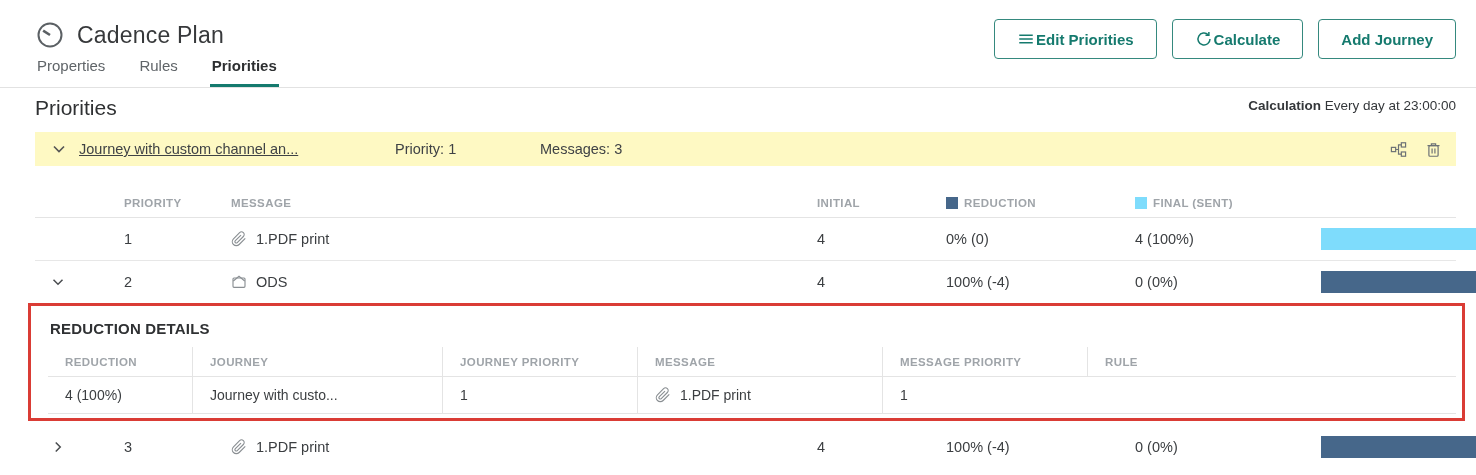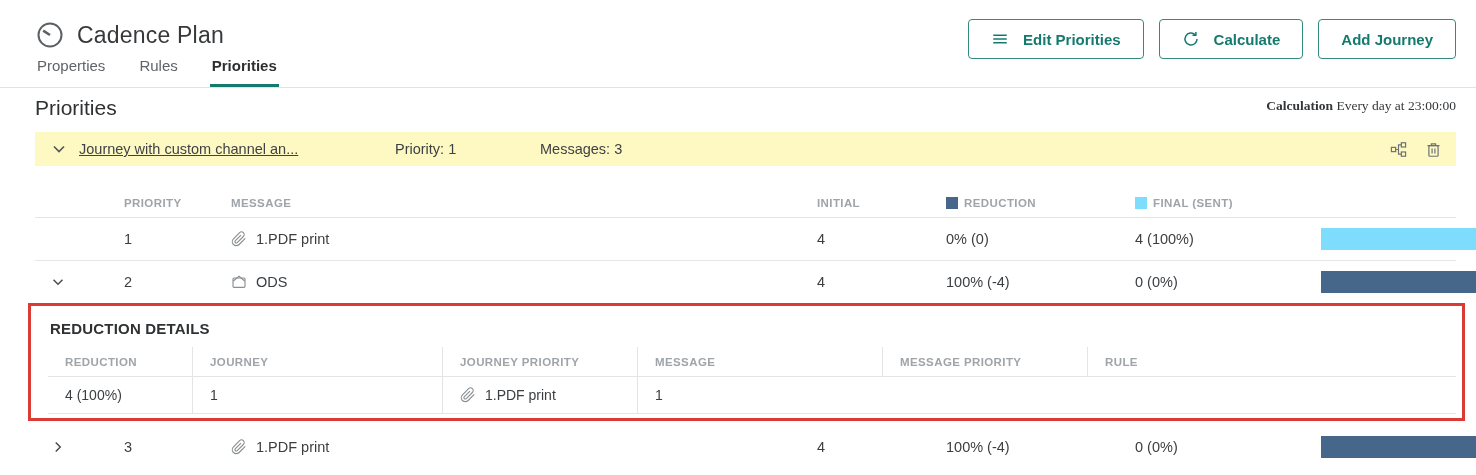--- a/index.html
+++ b/index.html
@@ -8,30 +8,30 @@
 
   
   .app-header { position:relative; height:88px; border-bottom:1px solid #e2e2e2; background:#fff; }
   .title-row { display:flex; align-items:center; gap:12px; padding:20px 0 0 35px; }
   .gauge { width:30px; height:30px; color:#5b6064; }
   .app-title { font-size:23px; font-weight:500; color:#37393b; letter-spacing:.2px; }
   .tabs { position:absolute; left:35px; bottom:0; display:flex; gap:30px; }
   .tab { font-size:15px; color:#5f6468; padding:0 2px 10px 2px; border-bottom:3px solid transparent; cursor:pointer; }
   .tab.active { color:#2d2f31; font-weight:bold; border-bottom-color:#157a6e; }
   .hdr-buttons { position:absolute; right:20px; top:19px; display:flex; gap:15px; }
-  .btn { display:flex; align-items:center; gap:14px; height:40px; padding:0 22px;
+  .btn { display:flex; align-items:center; gap:1px; height:40px; padding:0 22px;
          background:#fff; border:1px solid #35897e; border-radius:4px;
          color:#157a6e; font-size:15px; font-weight:bold; cursor:pointer; }
   .btn svg { width:18px; height:18px; }
 
   
   .content { padding:0 20px 0 35px; }
   .section-head { display:flex; justify-content:space-between; align-items:flex-start; padding-top:8px; }
   .section-title { font-size:21px; color:#2f3133; font-weight:500; }
-  .calc-info { text-align:right; font-size:13.5px; color:#34373a; line-height:20px;font-family:Liberation Serif, serif; }
+  .calc-info { text-align:right; font-size:13.5px; color:#34373a; line-height:20px; }
   .calc-info b { font-weight:bold; }
 
   
   .journey-bar { margin-top:12px; height:34px; background:#fef9c3; display:flex; align-items:center; padding:0 14px; }
   .jchev { width:20px; height:20px; color:#555; margin-right:10px; cursor:pointer; flex:0 0 auto; }
   .journey-link { font-size:14.5px; color:#3f4245; text-decoration:underline; width:316px; cursor:pointer;
                   white-space:nowrap; overflow:hidden; }
   .jmeta { font-size:14.5px; color:#3f4245; }
   .jmeta.priority { width:145px; }
   .jmeta.messages { flex:1; }
@@ -195,20 +195,21 @@
       <div class="rd-row rd-head">
         <div class="rd-cell">REDUCTION</div>
         <div class="rd-cell">JOURNEY</div>
         <div class="rd-cell">JOURNEY PRIORITY</div>
         <div class="rd-cell">MESSAGE</div>
         <div class="rd-cell">MESSAGE PRIORITY</div>
         <div class="rd-cell">RULE</div>
       </div>
       <div class="rd-row rd-data">
         <div class="rd-cell">4 (100%)</div>
+        <div class="rd-cell">Journey with custo...</div>
         <div class="rd-cell">1</div>
         <div class="rd-cell">
           <svg viewBox="0 0 24 24" fill="none" stroke="currentColor" stroke-width="1.7">
             <path d="M21.4 11.05l-9.19 9.19a6 6 0 0 1-8.49-8.49l9.19-9.19a4 4 0 0 1 5.66 5.66l-9.2 9.19a2 2 0 0 1-2.83-2.83l8.49-8.48"></path>
           </svg>
           <span>1.PDF print</span>
         </div>
         <div class="rd-cell">1</div>
       </div>
     </div>

